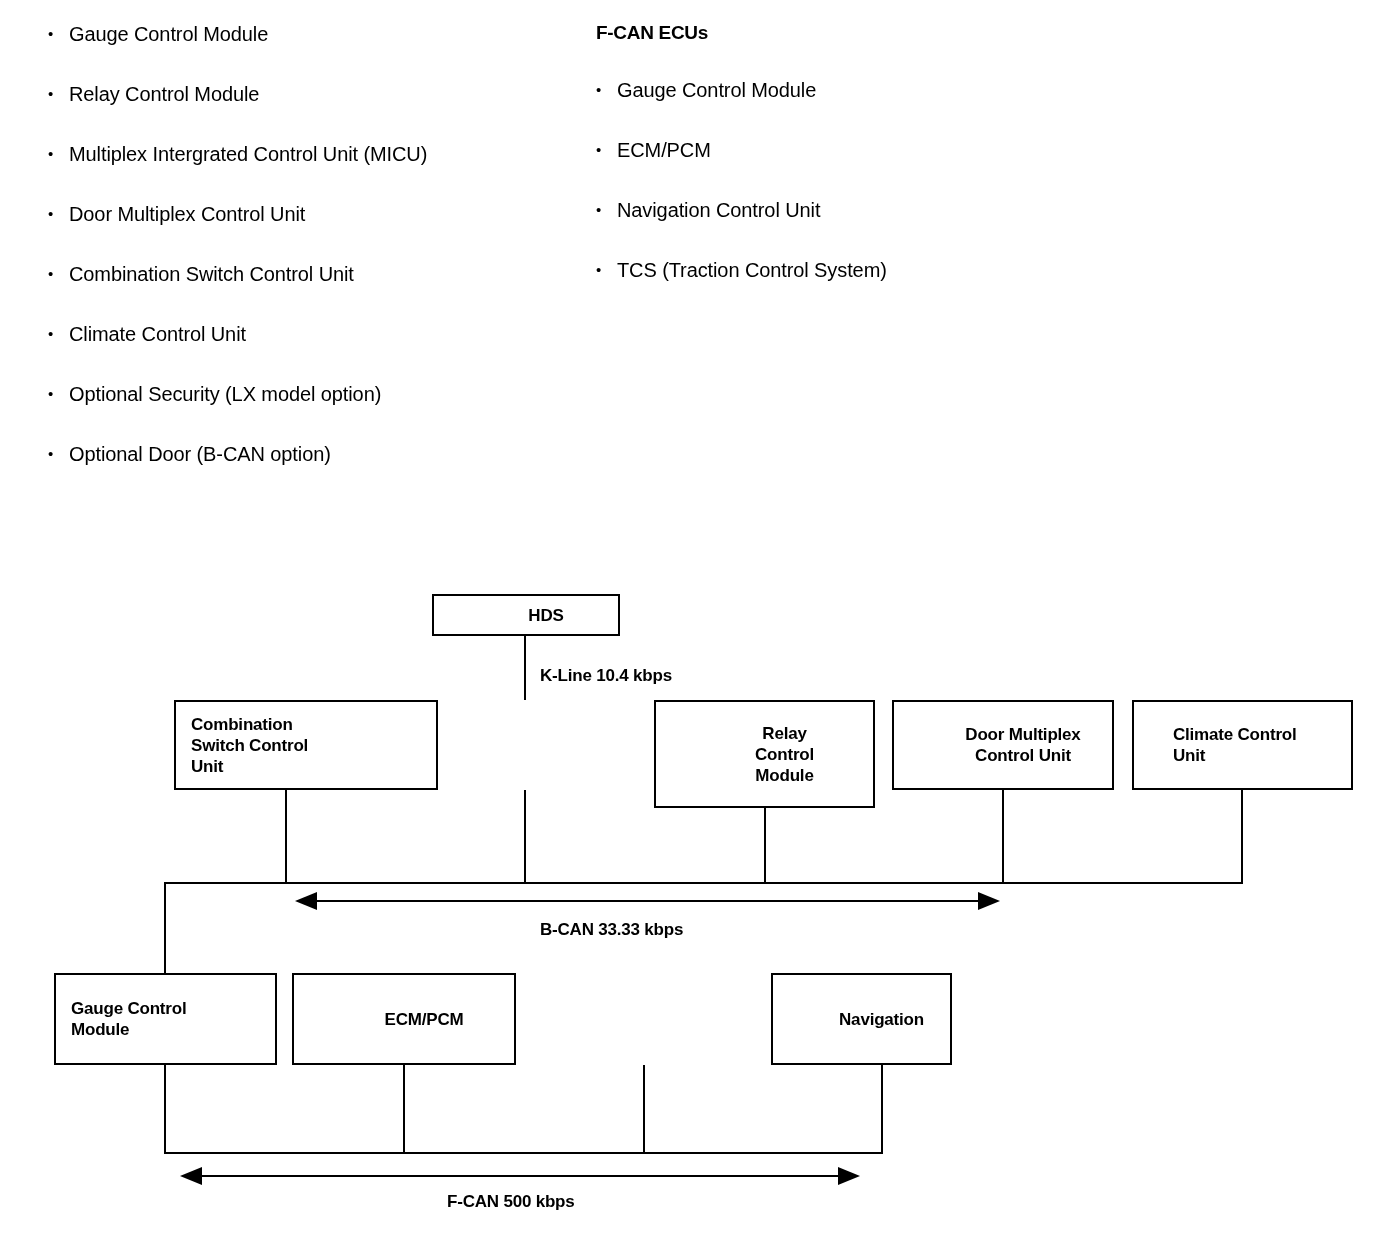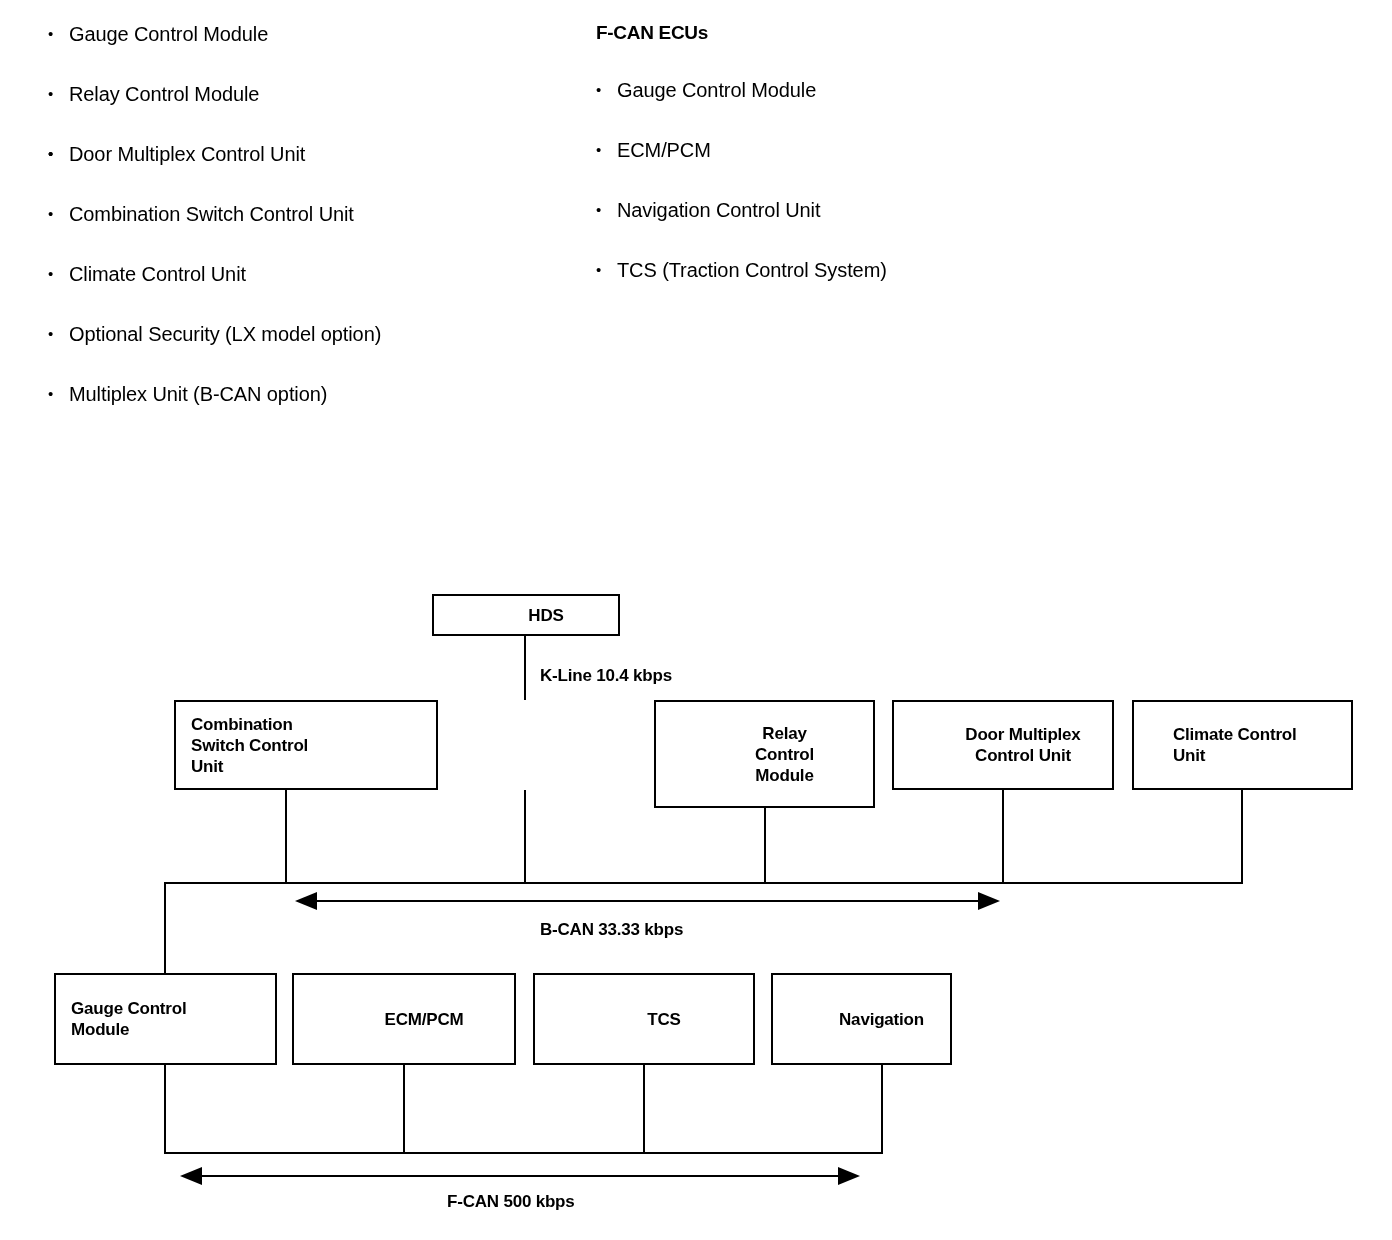--- a/index.html
+++ b/index.html
@@ -105,26 +105,26 @@
   .arrow-row .head.l { left: 0;  border-right: 22px solid #000; }
   .arrow-row .head.r { right: 0; border-left: 22px solid #000; }
 </style>
 </head>
 <body>
 
 <div class="ecu-col" id="bcan-col">
   <ul class="ecu-list">
     <li class="ecu-item"><span class="bullet">•</span><span>Gauge Control Module</span></li>
     <li class="ecu-item"><span class="bullet">•</span><span>Relay Control Module</span></li>
-    <li class="ecu-item"><span class="bullet">•</span></li>
+    <li class="ecu-item"><span class="bullet">•</span><span>Multiplex Intergrated Control Unit (MICU)</span></li>
     <li class="ecu-item"><span class="bullet">•</span><span>Door Multiplex Control Unit</span></li>
     <li class="ecu-item"><span class="bullet">•</span><span>Combination Switch Control Unit</span></li>
     <li class="ecu-item"><span class="bullet">•</span><span>Climate Control Unit</span></li>
     <li class="ecu-item"><span class="bullet">•</span><span>Optional Security (LX model option)</span></li>
-    <li class="ecu-item"><span class="bullet">•</span><span>Multiplex Unit (B-CAN option)</span></li>
+    <li class="ecu-item"><span class="bullet">•</span><span>Optional Door (B-CAN option)</span></li>
   </ul>
 </div>
 
 <div class="ecu-col" id="fcan-col">
   <div class="col-title">F-CAN ECUs</div>
   <ul class="ecu-list">
     <li class="ecu-item"><span class="bullet">•</span><span>Gauge Control Module</span></li>
     <li class="ecu-item"><span class="bullet">•</span><span>ECM/PCM</span></li>
     <li class="ecu-item"><span class="bullet">•</span><span>Navigation Control Unit</span></li>
     <li class="ecu-item"><span class="bullet">•</span><span>TCS (Traction Control System)</span></li>
@@ -176,23 +176,20 @@
   </div>
   <div class="bus-label" style="left:540px; top:920px;">B-CAN 33.33 kbps</div>
 
   <div class="node left" style="left:54px; top:973px; width:223px; height:92px;">
     <span>Gauge Control
 Module</span>
   </div>
   <div class="node center" style="left:292px; top:973px; width:224px; height:92px;">
     <span>ECM/PCM</span>
   </div>
-  <div class="node center" style="left:533px; top:973px; width:222px; height:92px;">
-    <span>TCS</span>
-  </div>
   <div class="node center" style="left:771px; top:973px; width:181px; height:92px;">
     <span>Navigation</span>
   </div>
 
   <div class="wire v" style="left:164px; top:1065px; height:89px;"></div>
   <div class="wire v" style="left:403px; top:1065px; height:89px;"></div>
   <div class="wire v" style="left:643px; top:1065px; height:89px;"></div>
   <div class="wire v" style="left:881px; top:1065px; height:89px;"></div>
 
   <div class="wire h" style="left:164px; top:1152px; width:719px;"></div>

